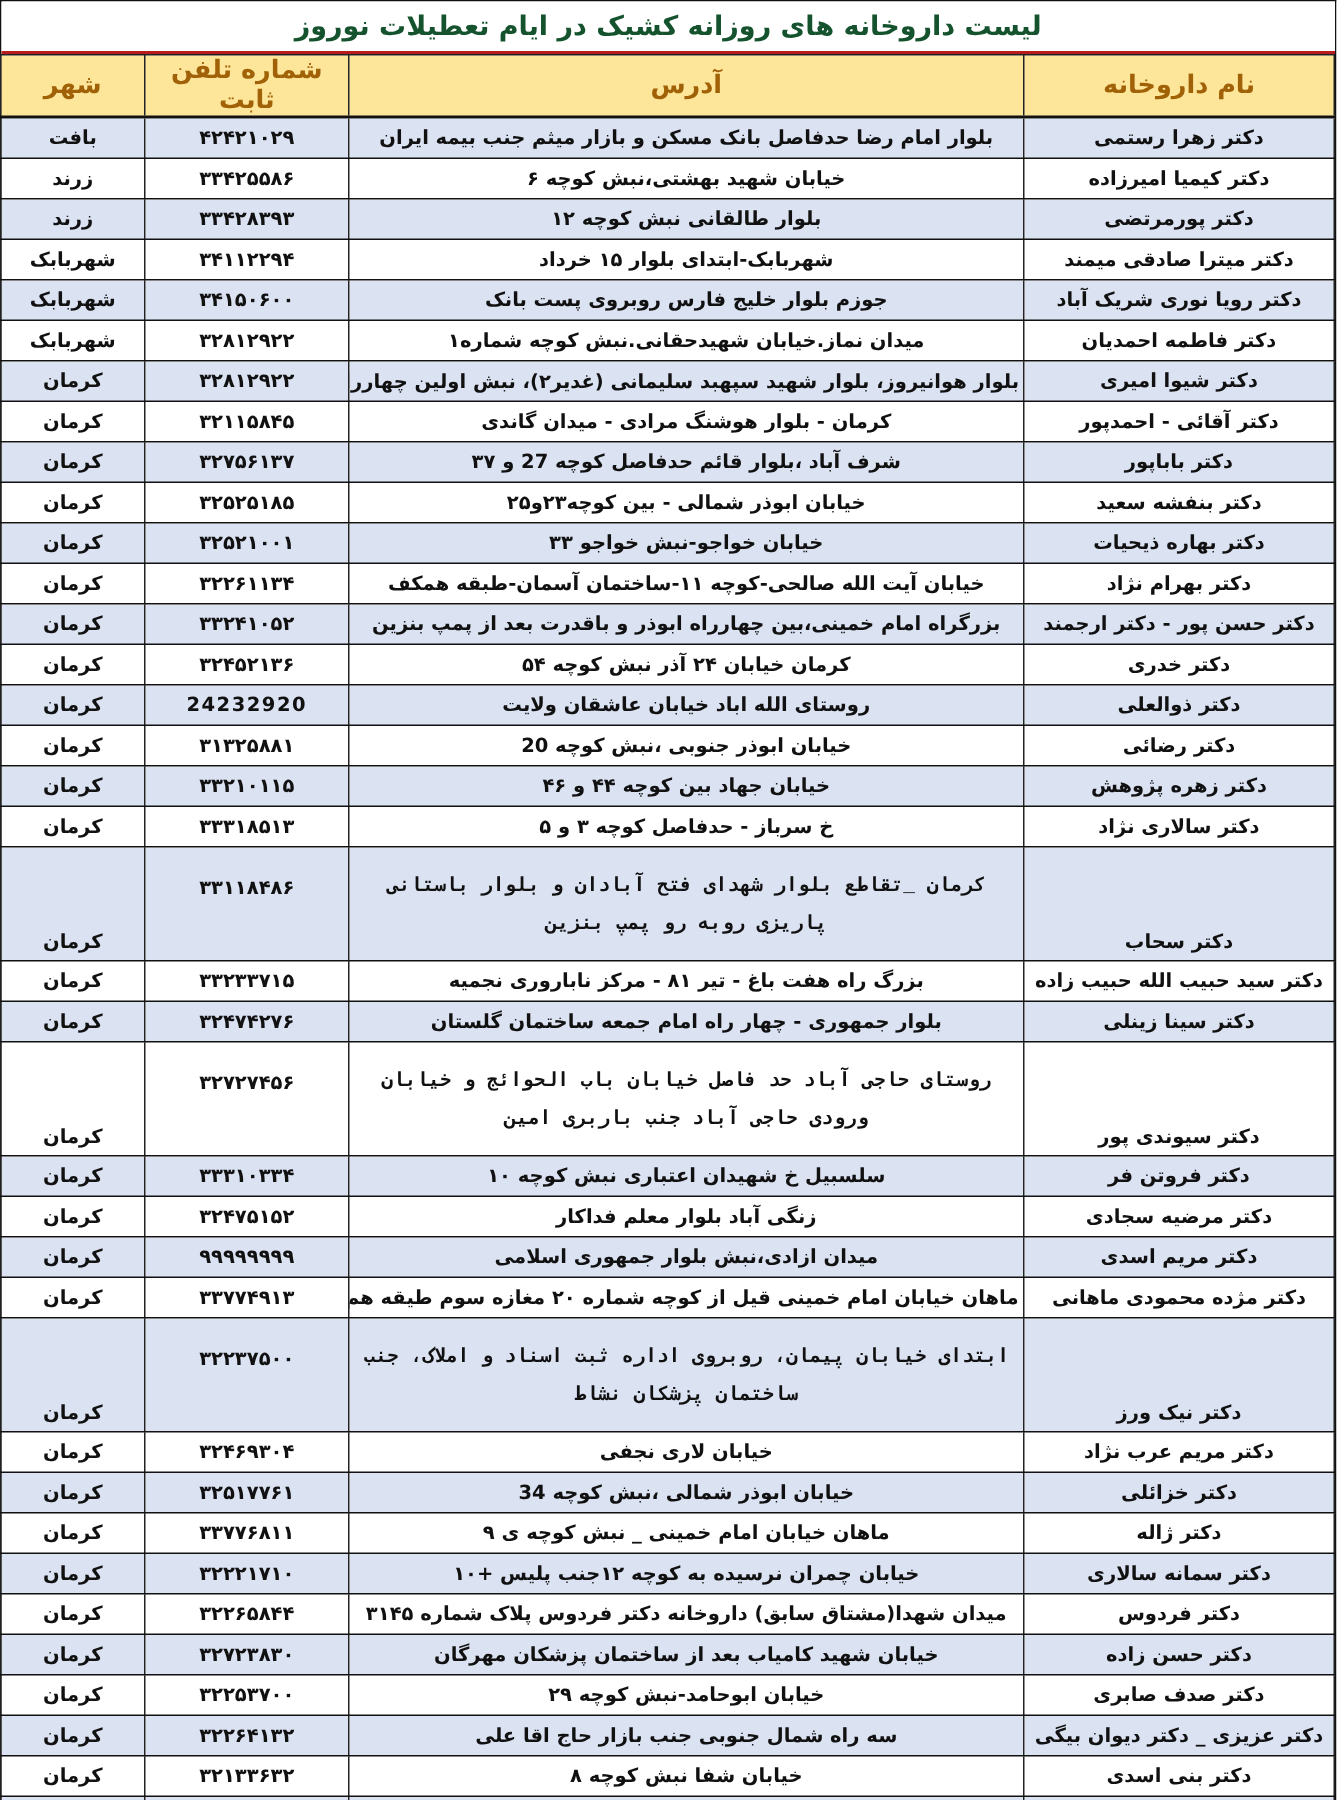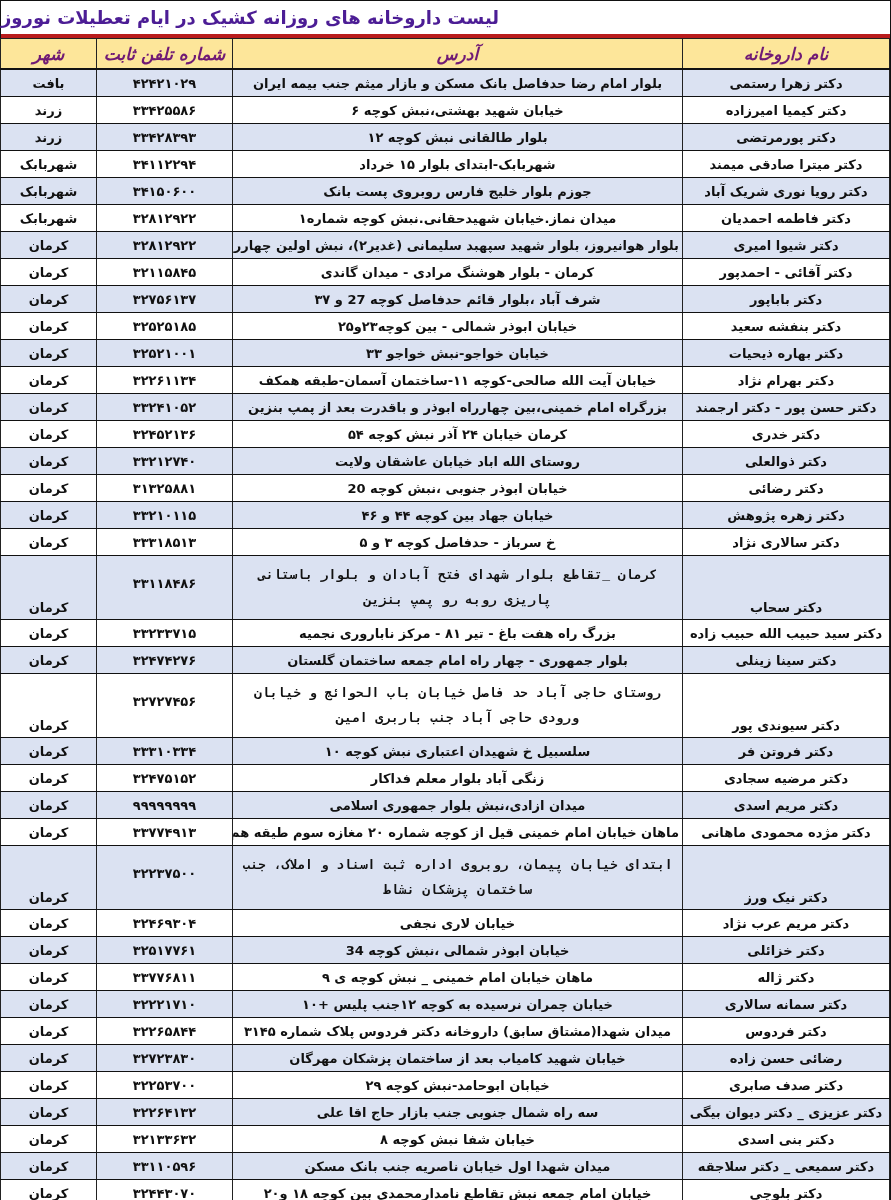--- a/index.html
+++ b/index.html
@@ -1,31 +1,31 @@
 <!DOCTYPE html>
 <html><head>
 <meta charset="utf-8">
 <style>
   html, body { margin: 0; padding: 0; background: #ffffff; }
   body { width: 891px; height: 1200px; overflow: hidden; font-family: "DejaVu Sans", sans-serif; }
   .sheet { position: relative; width: 889px; border: 1px solid #111; border-bottom: none; box-sizing: content-box; direction: rtl; }
-  .title { height: 33px; line-height: 33px; text-align: left; font-weight: bold; font-size: 18px; color: #4c1d95; border-bottom: 4px solid #b91c1c; background: #fff; }
+  .title { height: 33px; line-height: 33px; text-align: center; font-weight: bold; font-size: 18px; color: #14532d; border-bottom: 2px solid #b91c1c; background: #fff; }
   table { border-collapse: collapse; width: 889px; table-layout: fixed; direction: rtl; }
   col.c-name { width: 207px; }
   col.c-addr { width: 450px; }
   col.c-phone { width: 136px; }
   col.c-city { width: 96px; }
-  th { background: #fde69a; color: #701a75; font-weight: bold; font-size: 17px; height: 29px; border: 1px solid #222; border-bottom: 2px solid #111; padding: 0; font-style: italic; }
+  th { background: #fde69a; color: #a16207; font-weight: bold; font-size: 17px; height: 29px; border: 1px solid #222; border-bottom: 2px solid #111; padding: 0; }
   td { border: 1px solid #222; border-bottom: 1.5px solid #111; font-size: 13px; font-weight: bold; color: #111; text-align: center; height: 26px; padding: 0 3px; white-space: nowrap; overflow: hidden; }
   tr.blue td { background: #dbe2f2; }
   tr.white td { background: #ffffff; }
   tr.tall td { height: 55px; }
   tr.tall td.name, tr.tall td.city { vertical-align: bottom; padding-bottom: 4px; }
   tr.tall td.addr { white-space: normal; line-height: 25px; vertical-align: middle; font-family: Liberation Mono, monospace; }
-  tr.tall td.phone { vertical-align: middle; padding-bottom: 8px; }
+  tr.tall td.phone { vertical-align: middle; padding-bottom: 20px; }
   td.city { text-align: center; }
   td.phone { font-family: "DejaVu Sans", sans-serif; letter-spacing: 1px; margin-top: 27px; }
 </style>
 </head>
 <body>
 
 <div class="sheet">
   <div class="title">لیست داروخانه های روزانه کشیک در ایام تعطیلات نوروز</div>
   <table>
     <colgroup>
@@ -123,21 +123,21 @@
         </tr>
         <tr class="white">
           <td class="name">دکتر خدری</td>
           <td class="addr">کرمان خیابان ۲۴ آذر نبش کوچه ۵۴</td>
           <td class="phone">۳۲۴۵۲۱۳۶</td>
           <td class="city">کرمان</td>
         </tr>
         <tr class="blue">
           <td class="name">دکتر ذوالعلی</td>
           <td class="addr">روستای الله اباد خیابان عاشقان ولایت</td>
-          <td class="phone">۳۳۲۱۲۷۴۰</td>
+          <td class="phone">24232920</td>
           <td class="city">کرمان</td>
         </tr>
         <tr class="white">
           <td class="name">دکتر رضائی</td>
           <td class="addr">خیابان ابوذر جنوبی ،نبش کوچه 20</td>
           <td class="phone">۳۱۳۲۵۸۸۱</td>
           <td class="city">کرمان</td>
         </tr>
         <tr class="blue">
           <td class="name">دکتر زهره پژوهش</td>
@@ -229,21 +229,21 @@
           <td class="phone">۳۲۲۲۱۷۱۰</td>
           <td class="city">کرمان</td>
         </tr>
         <tr class="white">
           <td class="name">دکتر فردوس</td>
           <td class="addr">میدان شهدا(مشتاق سابق) داروخانه دکتر فردوس پلاک شماره ۳۱۴۵</td>
           <td class="phone">۳۲۲۶۵۸۴۴</td>
           <td class="city">کرمان</td>
         </tr>
         <tr class="blue">
-          <td class="name">رضائی حسن زاده</td>
+          <td class="name">دکتر حسن زاده</td>
           <td class="addr">خیابان شهید کامیاب بعد از ساختمان پزشکان مهرگان</td>
           <td class="phone">۳۲۷۲۳۸۳۰</td>
           <td class="city">کرمان</td>
         </tr>
         <tr class="white">
           <td class="name">دکتر صدف صابری</td>
           <td class="addr">خیابان ابوحامد-نبش کوچه ۲۹</td>
           <td class="phone">۳۲۲۵۳۷۰۰</td>
           <td class="city">کرمان</td>
         </tr>

